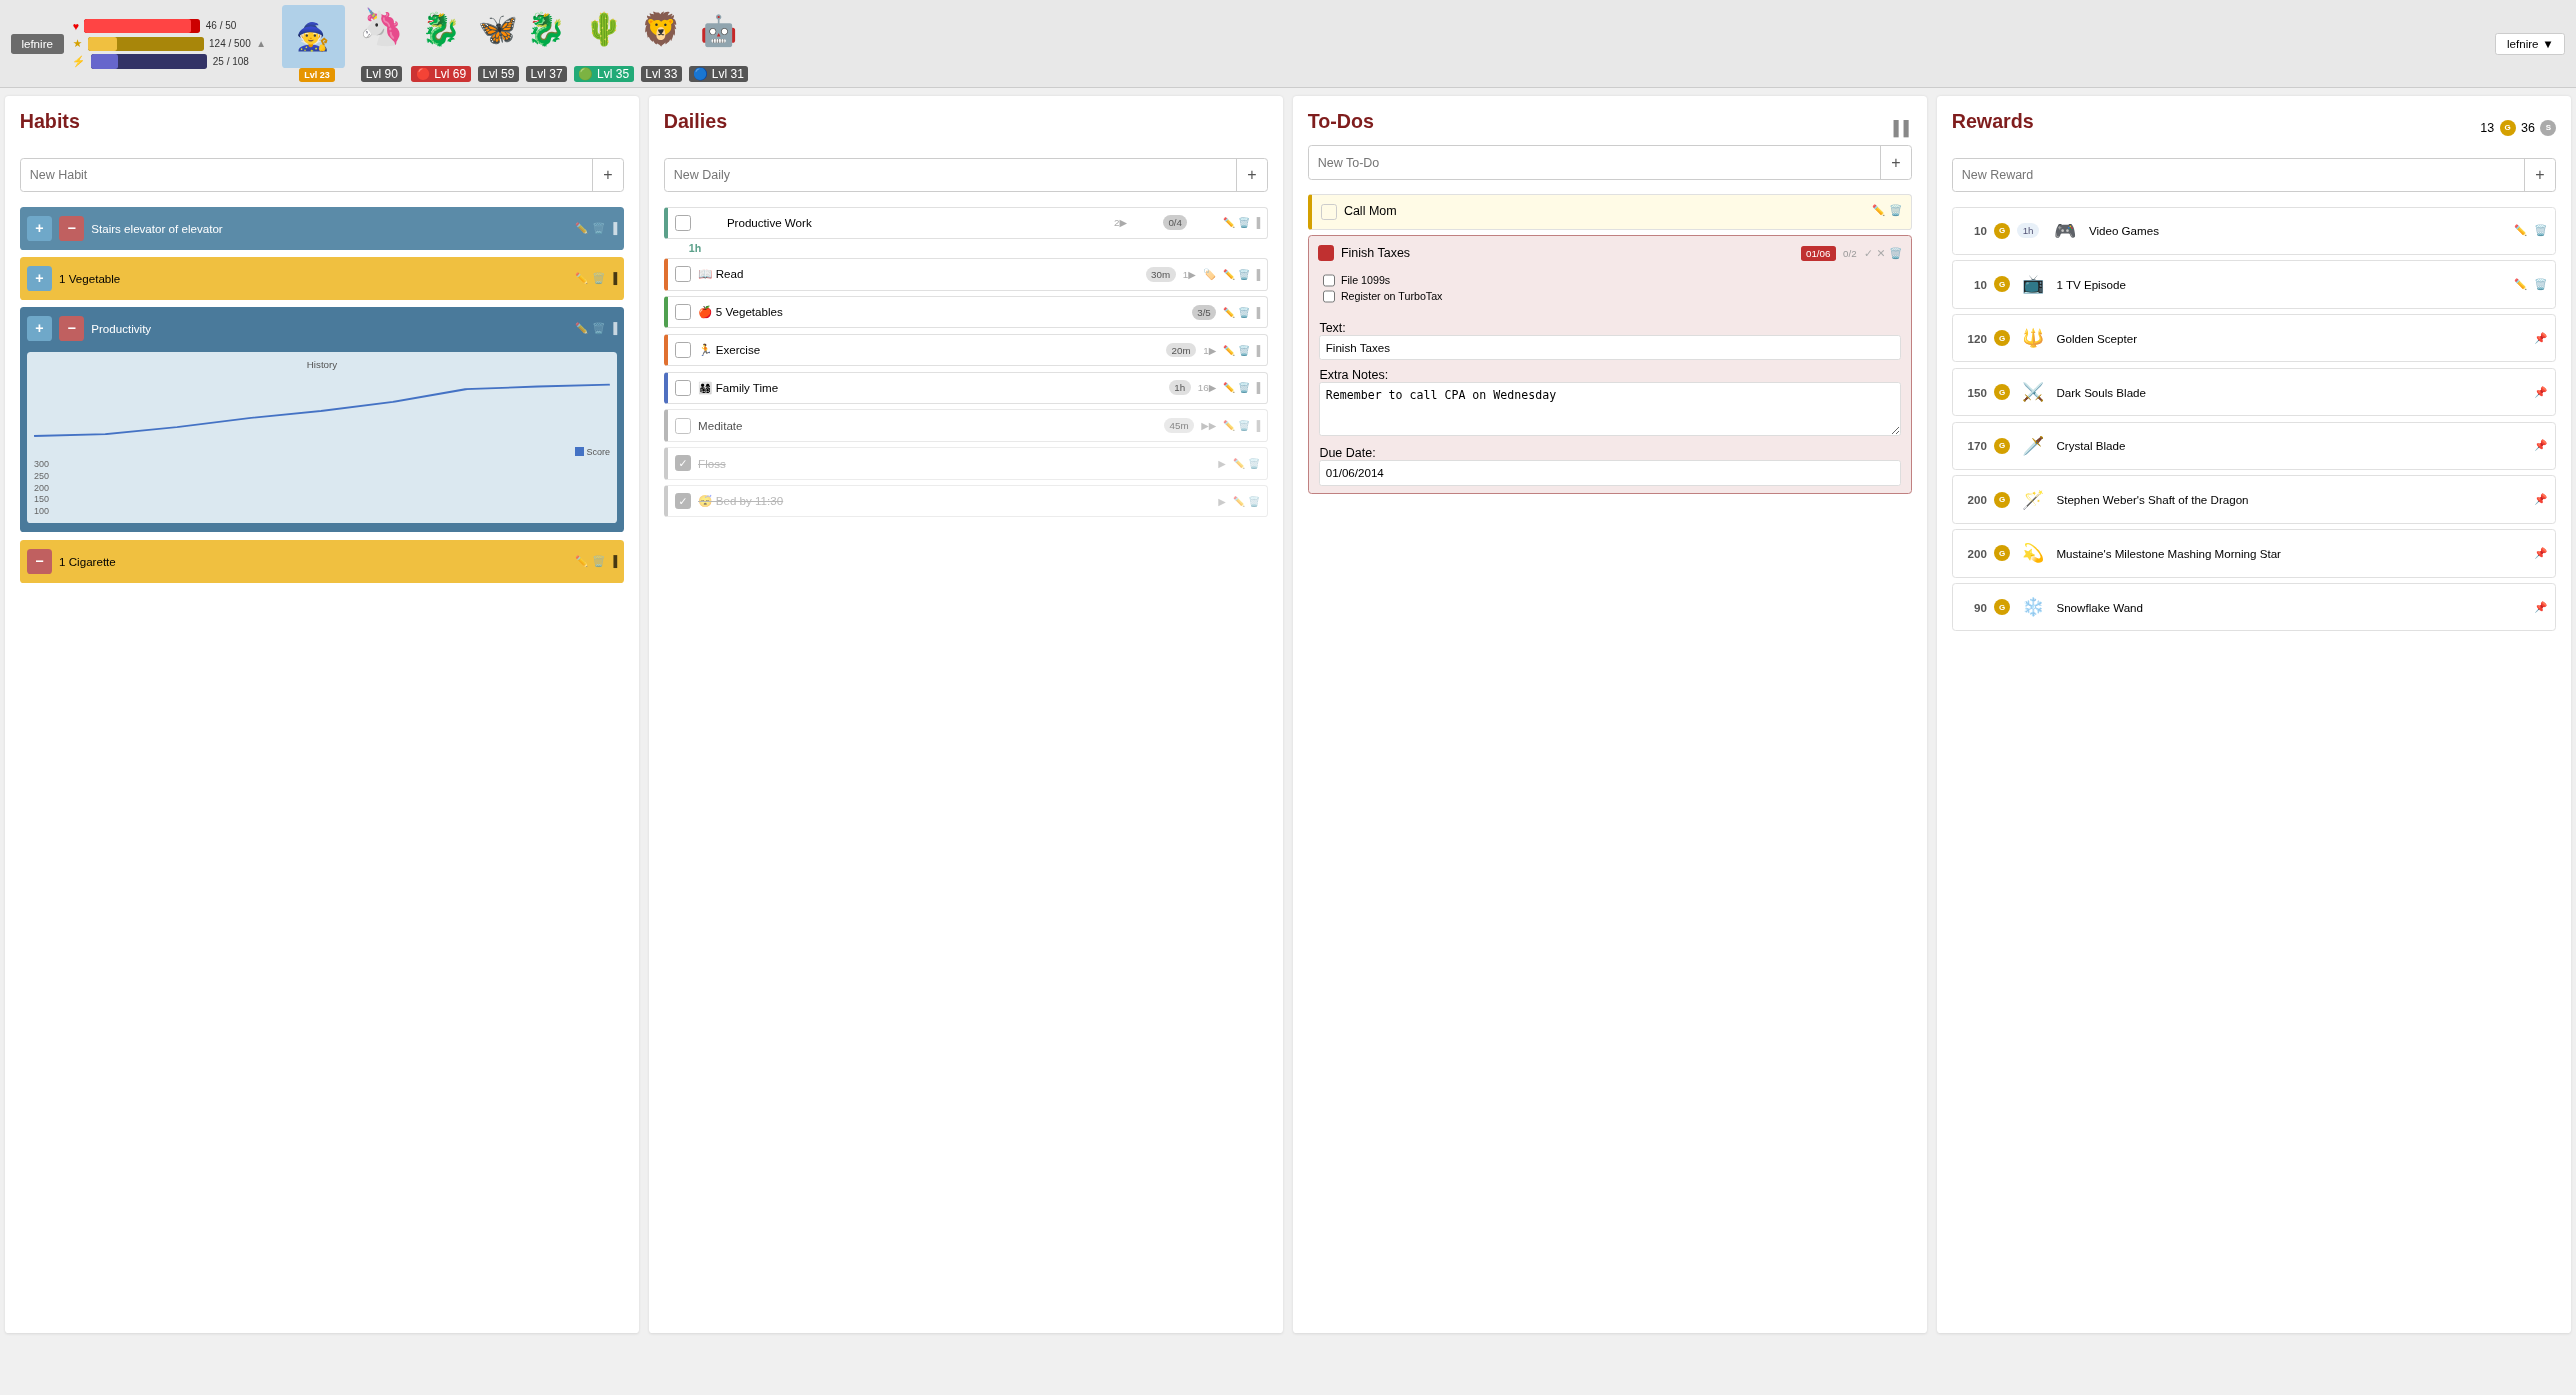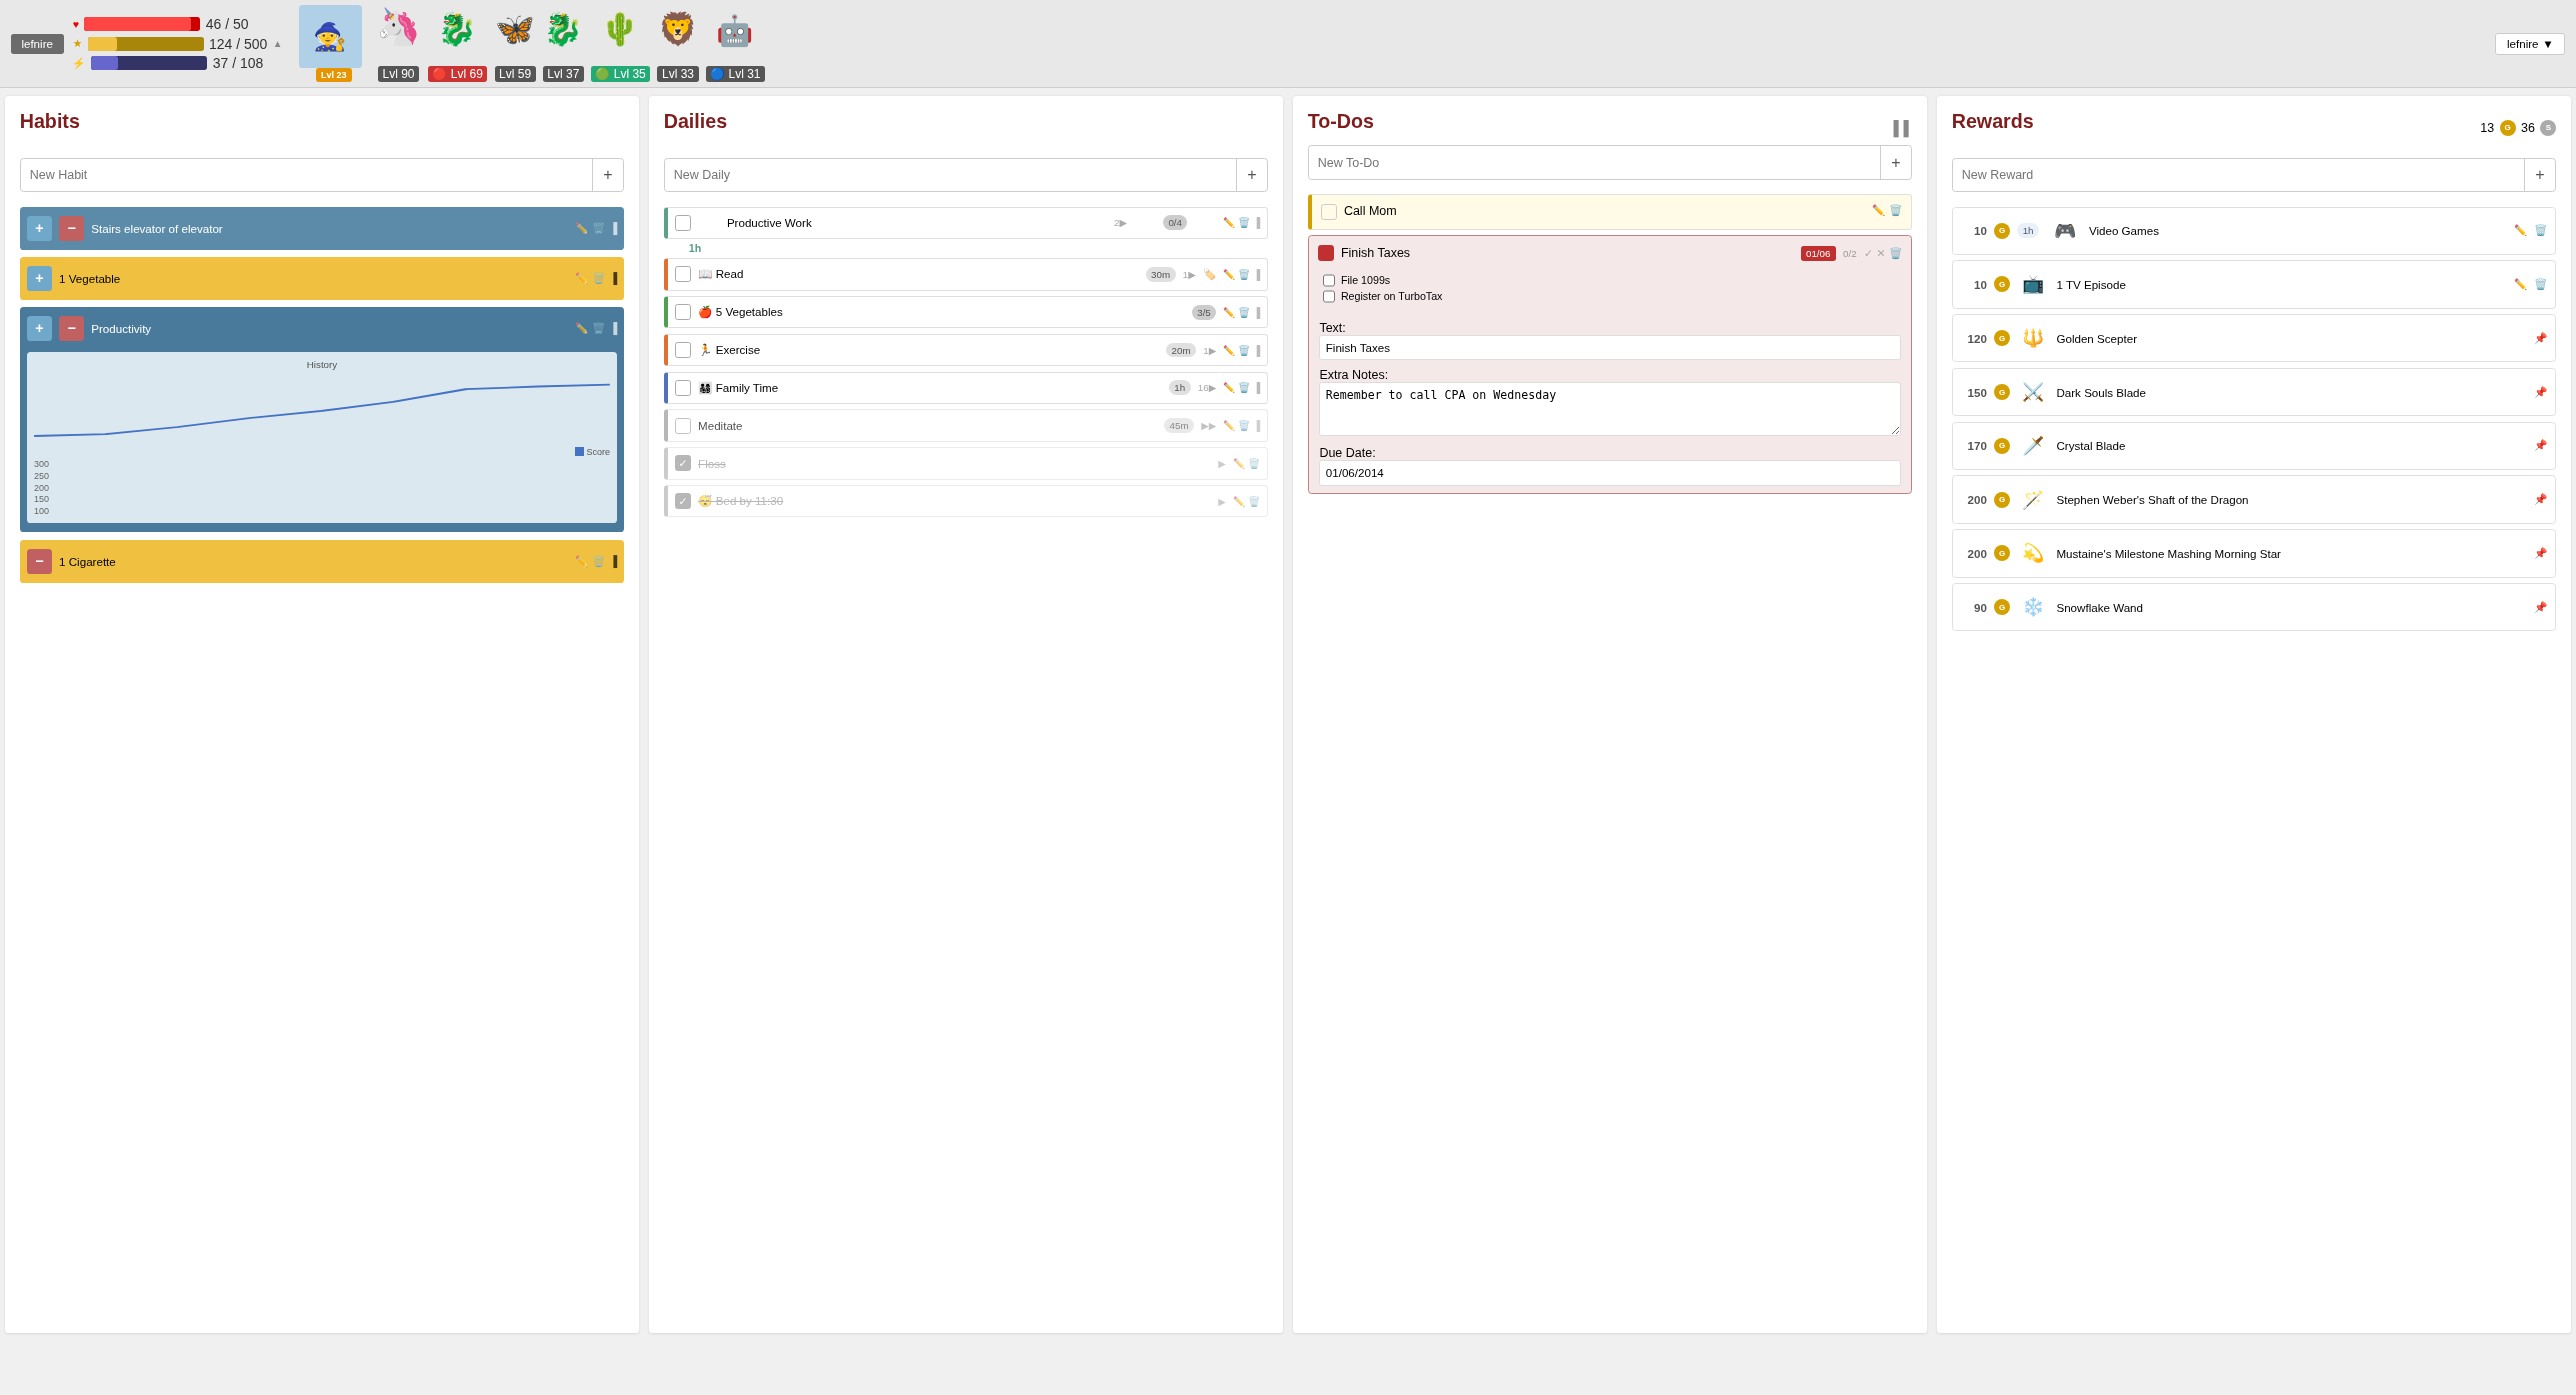--- a/index.html
+++ b/index.html
@@ -5,21 +5,21 @@
     * { box-sizing: border-box; margin: 0; padding: 0; }
     body { font-family: 'Helvetica Neue', Arial, sans-serif; background: #f0f0f0; font-size: 12.5px; overflow-x: hidden; }
 
     
     .header { background: #e8e8e8; display: flex; align-items: center; padding: 5.4px 10.7px; border-bottom: 0.9px solid #ccc; position: relative; }
     .user-label { background: #6b6b6b; color: white; padding: 3.6px 10.7px; border-radius: 2.7px; font-size: 11.6px; margin-right: 9px; }
     .stats-bar { display: flex; flex-direction: column; gap: 3.6px; margin-right: 9px; }
     .stat-row { display: flex; align-items: center; gap: 5.4px; }
     .stat-bar-bg { width: 116px; height: 14.3px; border-radius: 2.7px; position: relative; overflow: hidden; }
     .stat-bar-fill { height: 100%; border-radius: 2.7px; }
-    .stat-text { font-size: 14px; color: #333; white-space: nowrap; }
+    .stat-text { font-size: 10px; color: #333; white-space: nowrap; }
     .hp-bg { background: #c00; }
     .xp-bg { background: #a8860a; }
     .mp-bg { background: #336; }
     .level-badge { background: #e69500; color: white; font-size: 9px; font-weight: bold; padding: 1.8px 5.4px; border-radius: 2.7px; }
     .avatar-area { width: 63px; height: 63px; background: #b0d0e8; border-radius: 3.6px; display: flex; align-items: center; justify-content: center; margin-right: 7.2px; font-size: 27px; }
     .pets-area { display: flex; align-items: flex-end; gap: 7.2px; flex: 1; overflow: hidden; }
     .pet-item { display: flex; flex-direction: column; align-items: center; font-size: 21.5px; position: relative; }
     .pet-badge { font-size: 12px; background: #555; color: white; padding: 0.9px 4.5px; border-radius: 2.7px; margin-top: 18px; white-space: nowrap; }
     .pet-badge.green { background: #2a7; }
     .pet-badge.red { background: #c33; }
@@ -111,21 +111,21 @@
         <div class="stat-bar-fill" style="width:25%;background:#f0c040;"></div>
       </div>
       <span class="stat-text">124 / 500</span>
       <span style="font-size:9.8px;color:#888;">▲</span>
     </div>
     <div class="stat-row">
       <span style="color:#44c;font-size:10.7px;">⚡</span>
       <div class="stat-bar-bg mp-bg">
         <div class="stat-bar-fill" style="width:23%;background:#6666cc;"></div>
       </div>
-      <span class="stat-text">37 / 108</span>
+      <span class="stat-text">25 / 108</span>
     </div>
   </div>
 
   <div style="display:flex;flex-direction:column;align-items:center;margin:0 7.2px;">
     <div class="avatar-area">🧙</div>
     <span class="level-badge">Lvl 23</span>
   </div>
 
   <div class="pets-area">
     <div class="pet-item">

